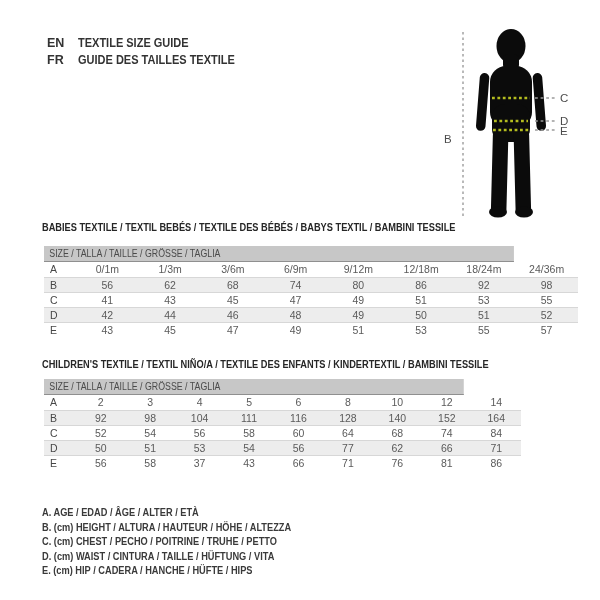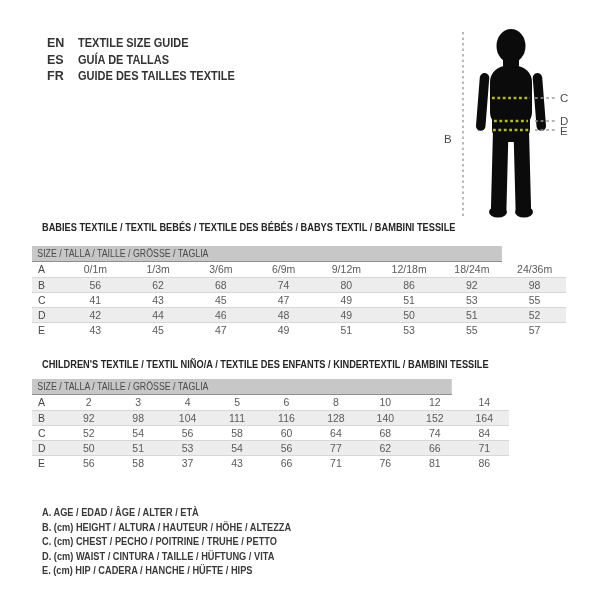--- a/index.html
+++ b/index.html
@@ -18,21 +18,21 @@
   
   .figure{position:absolute;left:428px;top:10px;width:170px;height:212px;}
   .figure text{font-family:"Liberation Sans",sans-serif;font-size:11.5px;fill:#4c4c4c;}
 
   
   .sec-title{position:absolute;left:42px;margin:0;font-size:10.5px;font-weight:700;color:#262626;}
   .babies-title{top:221px;}
   .children-title{top:358px;}
 
   
-  .table{position:absolute;left:32px;}
+  .table{position:absolute;left:44px;}
   .table.babies{top:246px;width:534px;}
   .table.children{top:379px;width:477px;}
   .band{height:16px;line-height:16px;box-sizing:border-box;background:var(--band,#c7c7c7);
         border-bottom:1px solid #8f8f8f;color:#4a4a4a;font-size:10px;font-weight:400;
         padding-left:6px;transform-origin:0 50%;}
   .t-row{display:flex;height:15px;line-height:15px;box-sizing:border-box;font-size:10.5px;color:#5a5a5a;}
   .t-row:nth-of-type(even){background:var(--stripe,#ededed);}
   .t-row:not(:first-of-type){border-top:1px solid #d7d7d7;}
   .t-label{width:26px;padding-left:6px;color:#474747;flex:0 0 auto;}
   .t-cells{flex:1 1 auto;display:grid;grid-template-columns:repeat(var(--cols,8),1fr);}
@@ -47,24 +47,20 @@
 
 <div class="page">
 
   <section class="langs">
 
       <div class="lang-row">
         <span class="lang-code">EN</span>
         <span class="lang-title cond">TEXTILE SIZE GUIDE</span>
       </div>
 
-      <div class="lang-row">
-        <span class="lang-code">ES</span>
-        <span class="lang-title cond">GUÍA DE TALLAS</span>
-      </div>
 
       <div class="lang-row">
         <span class="lang-code">FR</span>
         <span class="lang-title cond">GUIDE DES TAILLES TEXTILE</span>
       </div>
 
 
     </section>
 
   <svg class="figure" viewBox="0 0 170 212" xmlns="http://www.w3.org/2000/svg">

